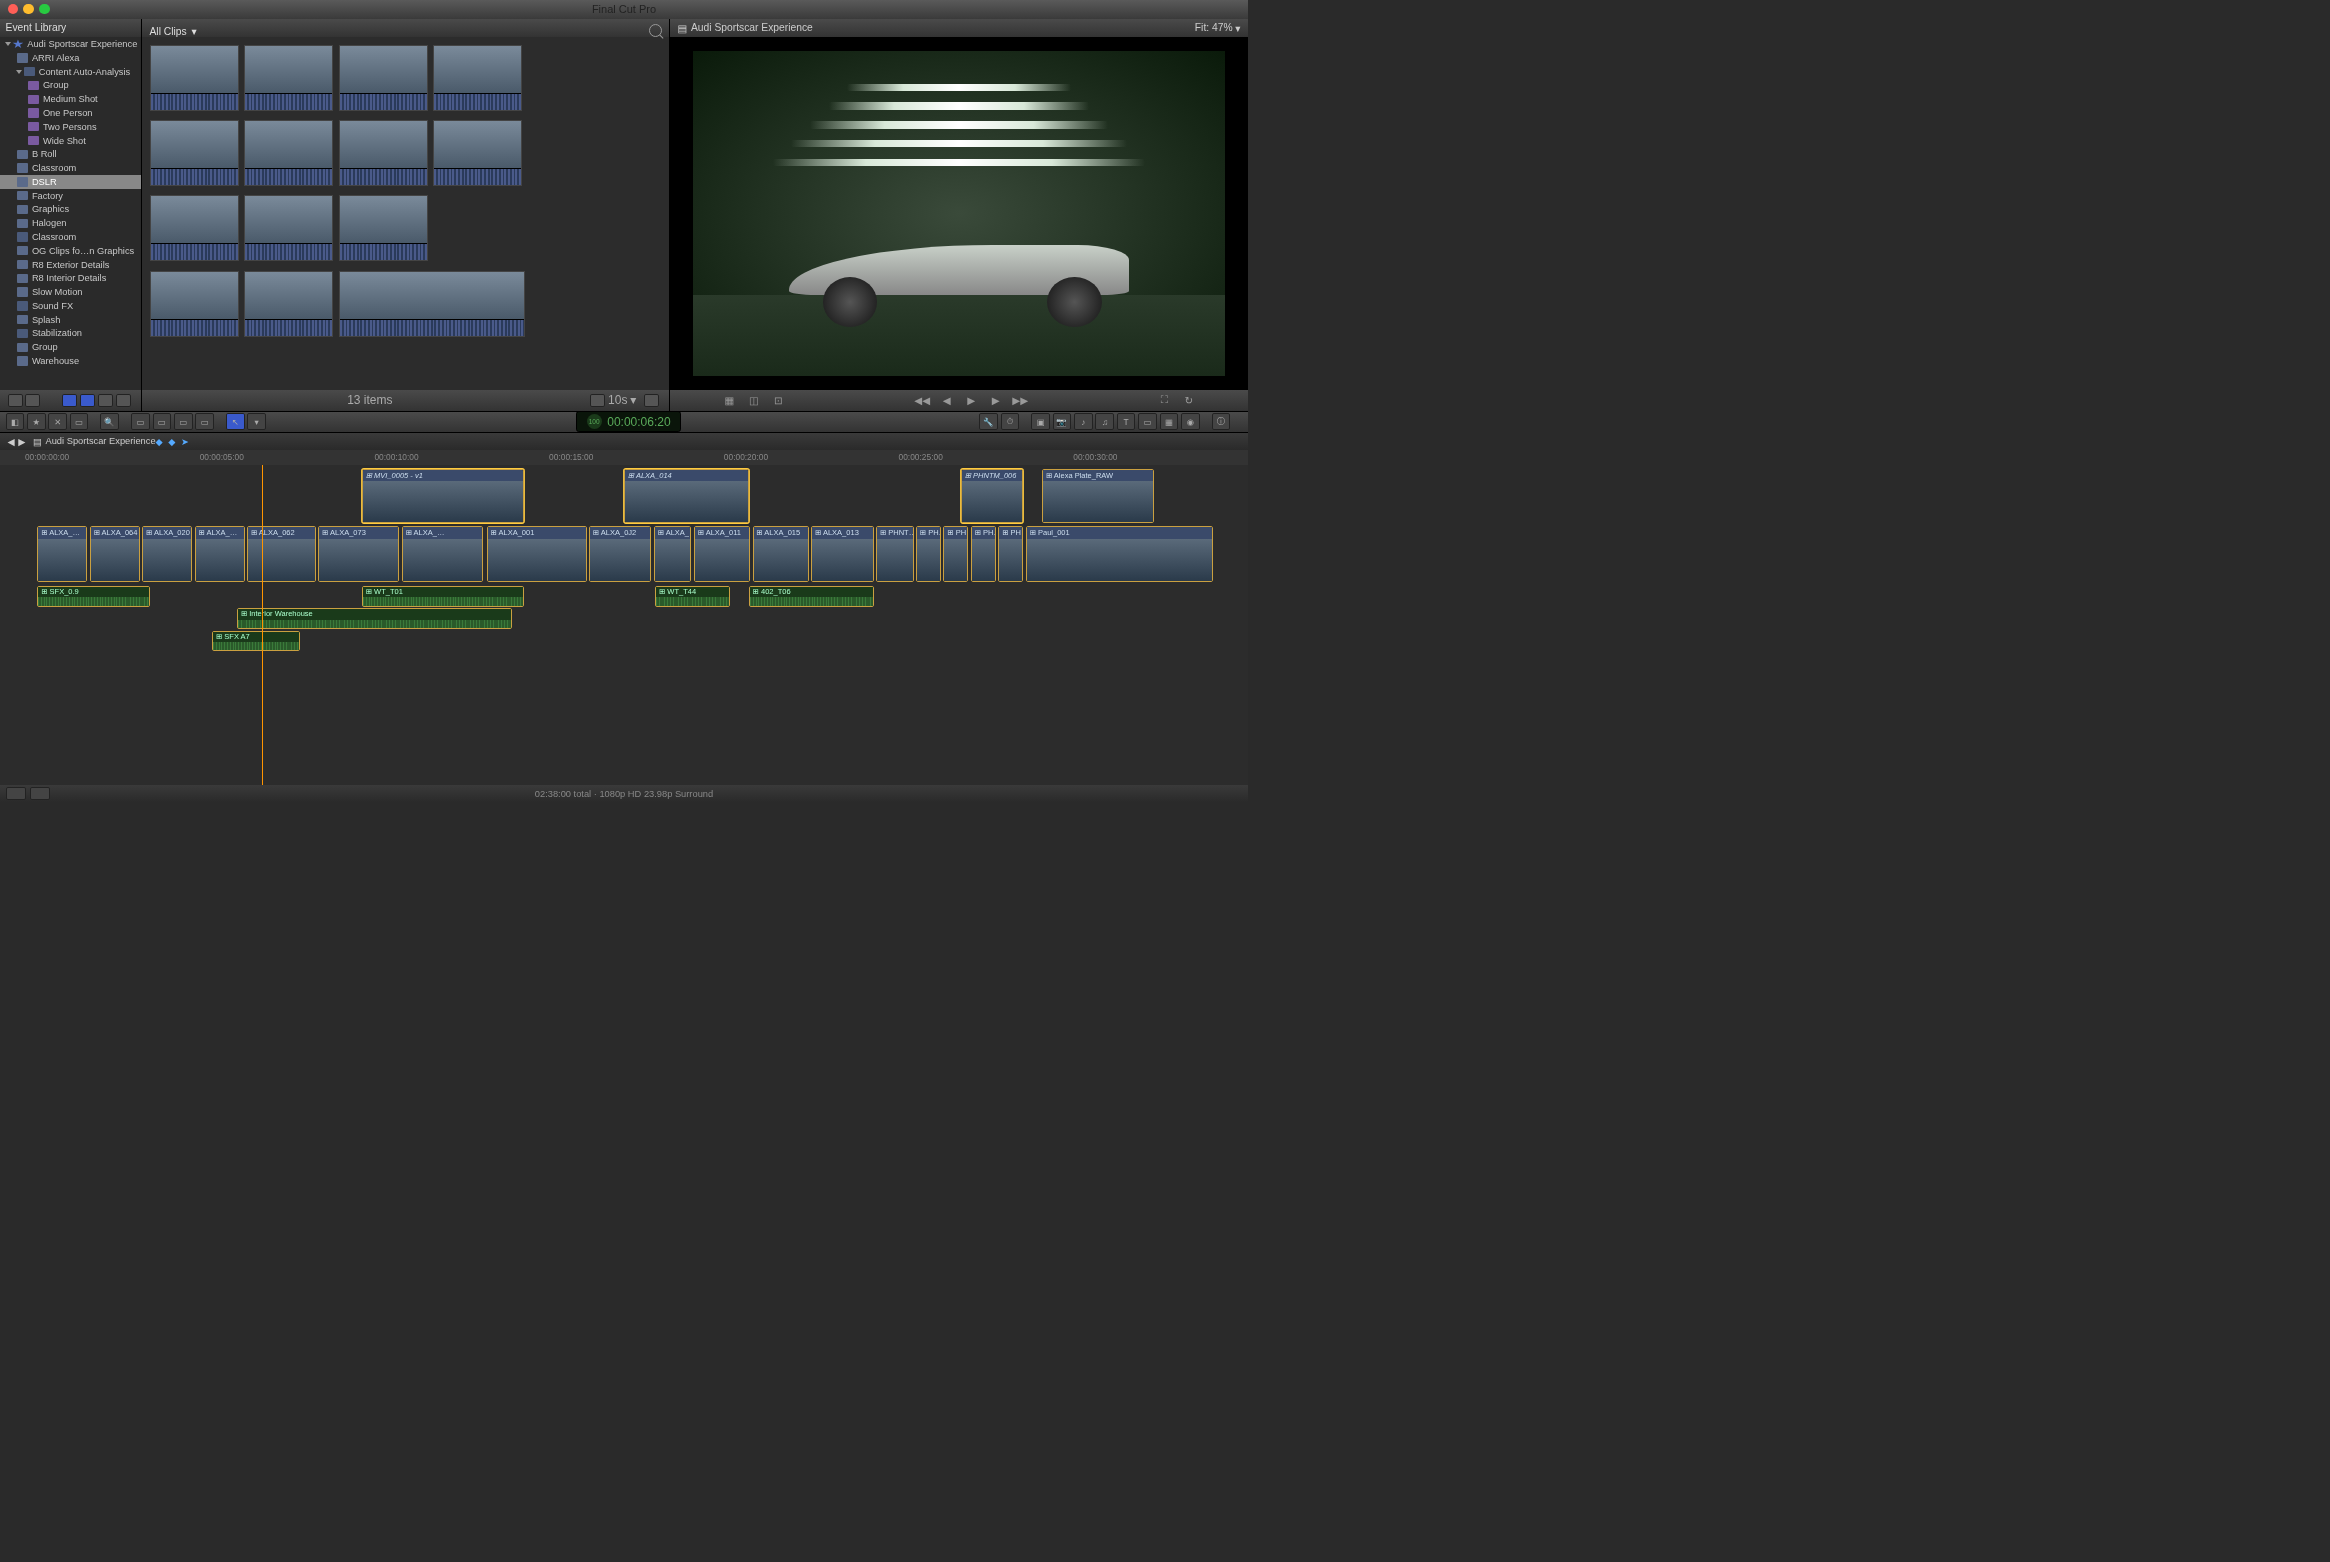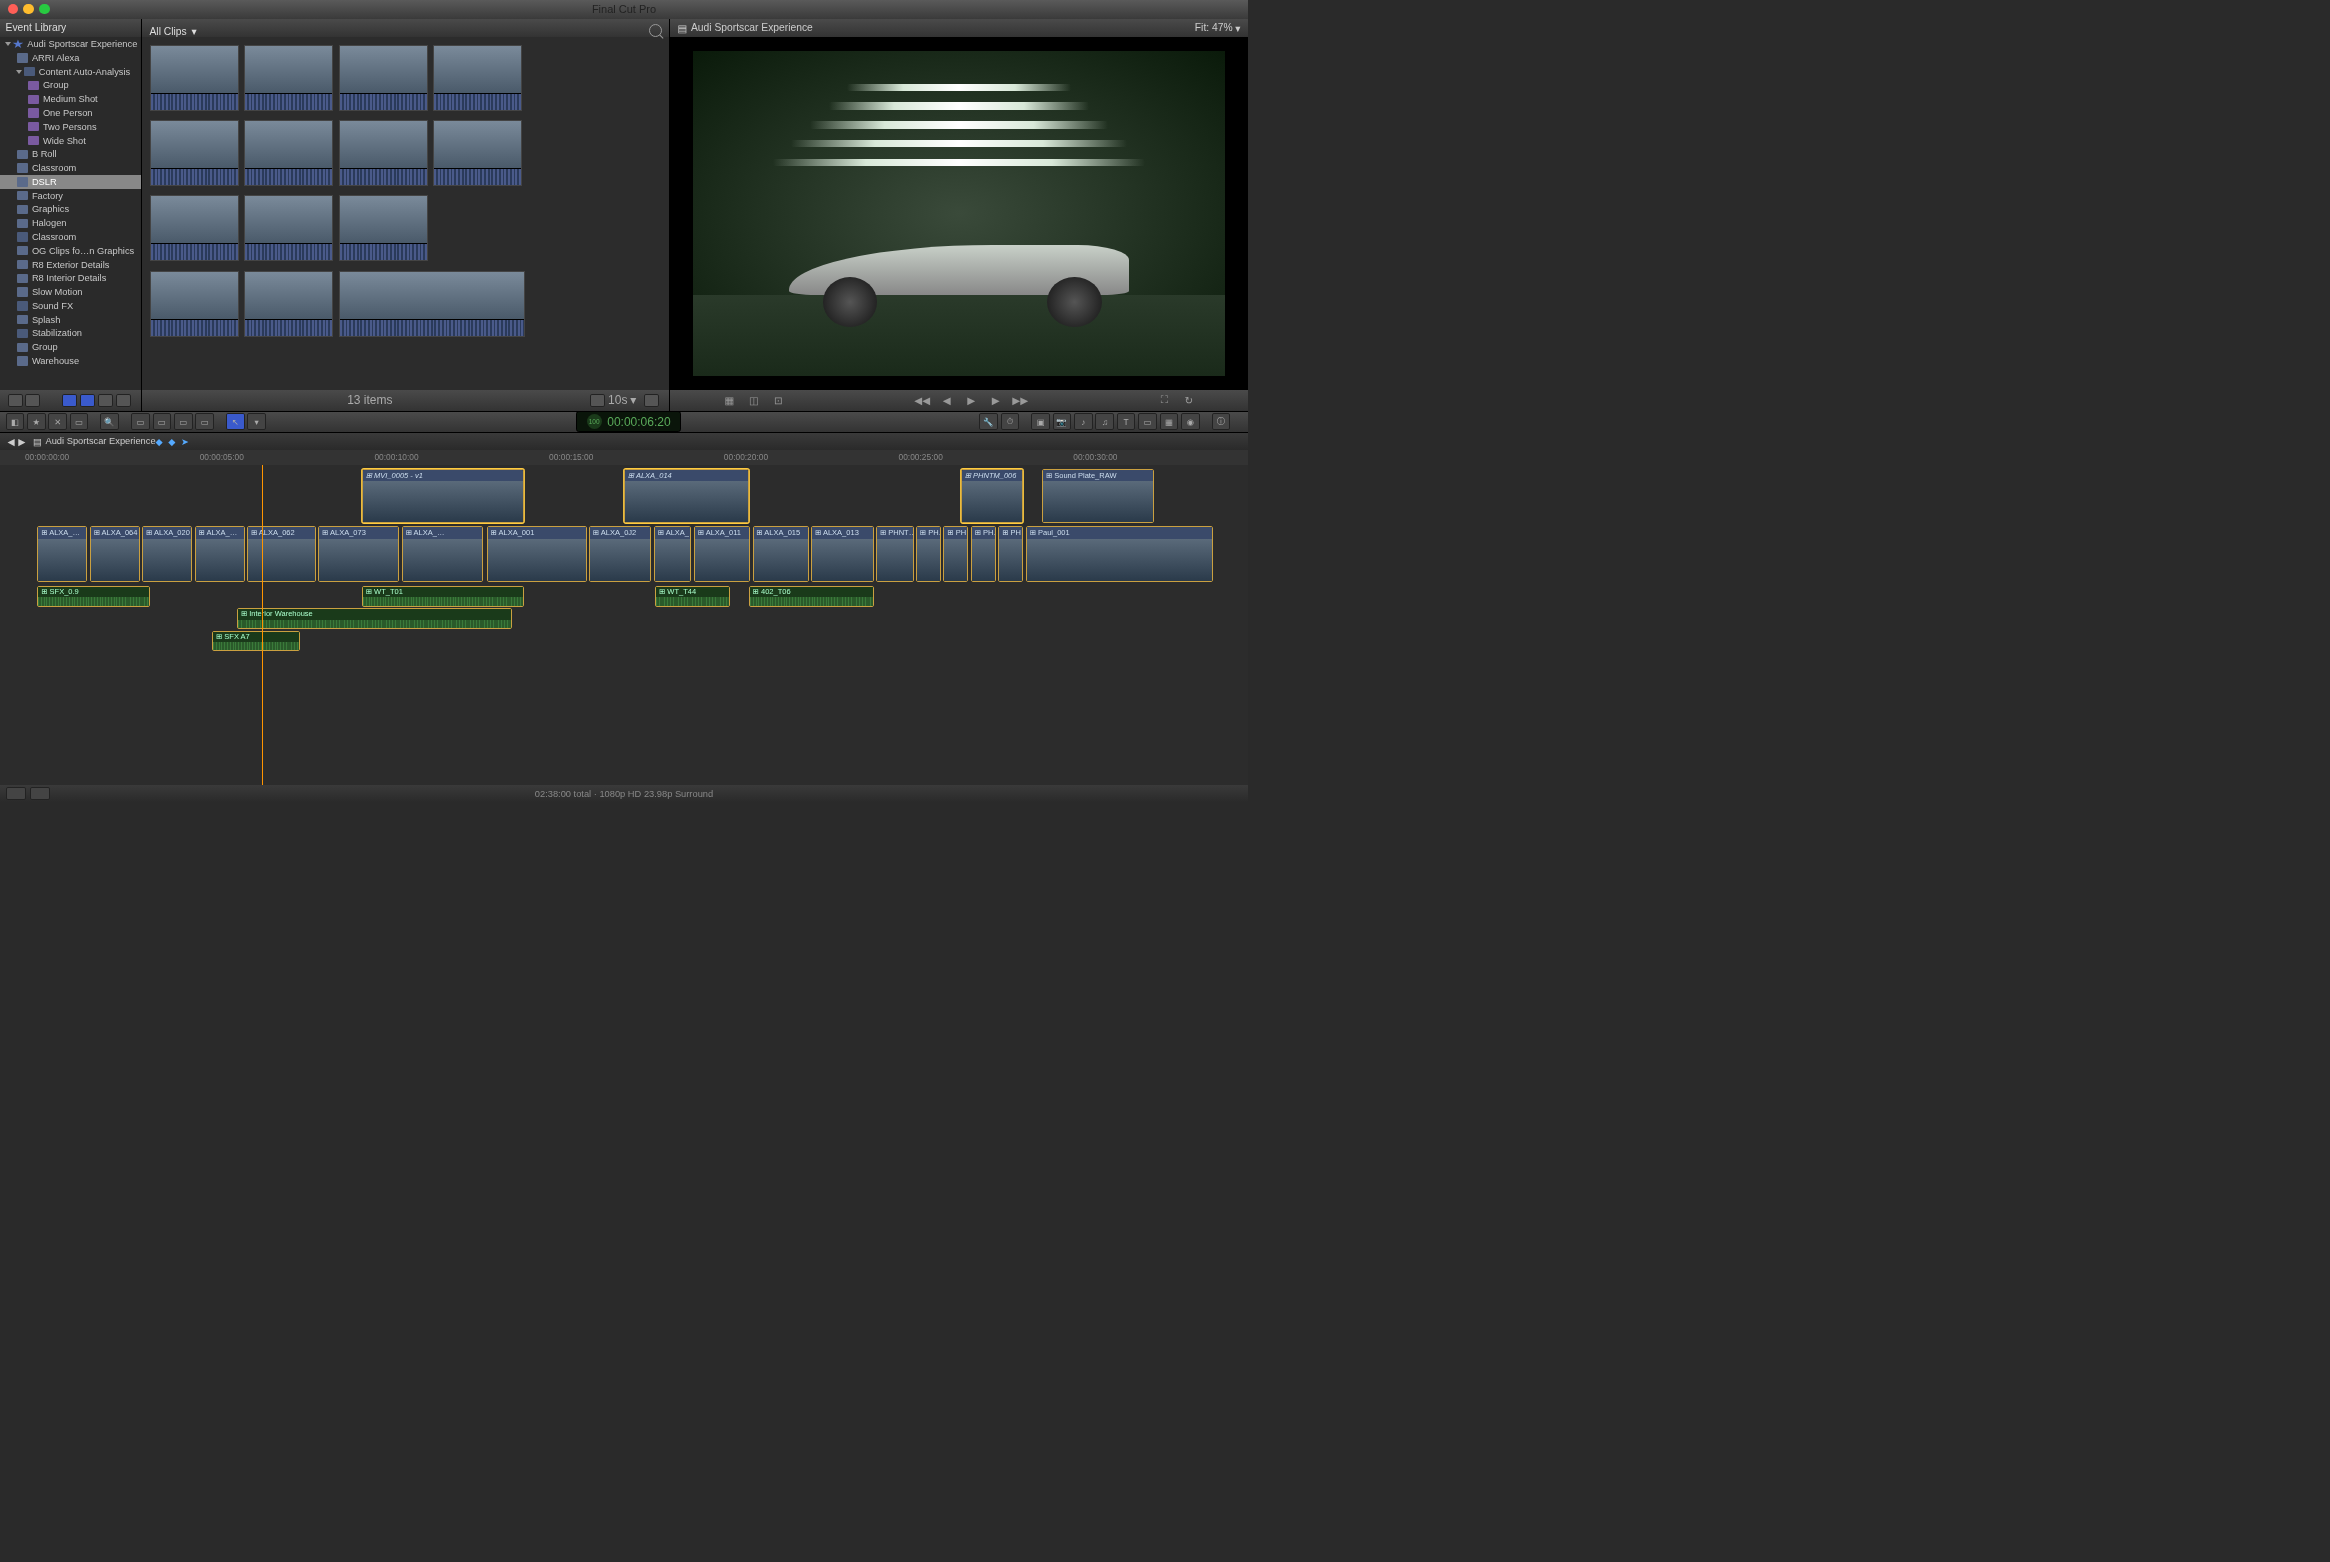--- a/index.html
+++ b/index.html
@@ -455,21 +455,21 @@
           </div>
           <div class="tlclip sel" style="left: 50%; width: 10%;">
             <div class="tlclip-hdr">⊞ ALXA_014</div>
             <div class="tlclip-body"></div>
           </div>
           <div class="tlclip sel" style="left: 77%; width: 5%;">
             <div class="tlclip-hdr">⊞ PHNTM_006</div>
             <div class="tlclip-body"></div>
           </div>
           <div class="tlclip" style="left: 83.5%; width: 9%;">
-            <div class="tlclip-hdr">⊞ Sound Plate_RAW</div>
+            <div class="tlclip-hdr">⊞ Alexa Plate_RAW</div>
             <div class="tlclip-body"></div>
           </div>
         </div>
       <div class="track" id="tr-primary" style="height:56px">
           <div class="tlclip" style="left: 3%; width: 4%;">
             <div class="tlclip-hdr">⊞ ALXA_…</div>
             <div class="tlclip-body"></div>
           </div>
           <div class="tlclip" style="left: 7.2%; width: 4%;">
             <div class="tlclip-hdr">⊞ ALXA_064</div>

